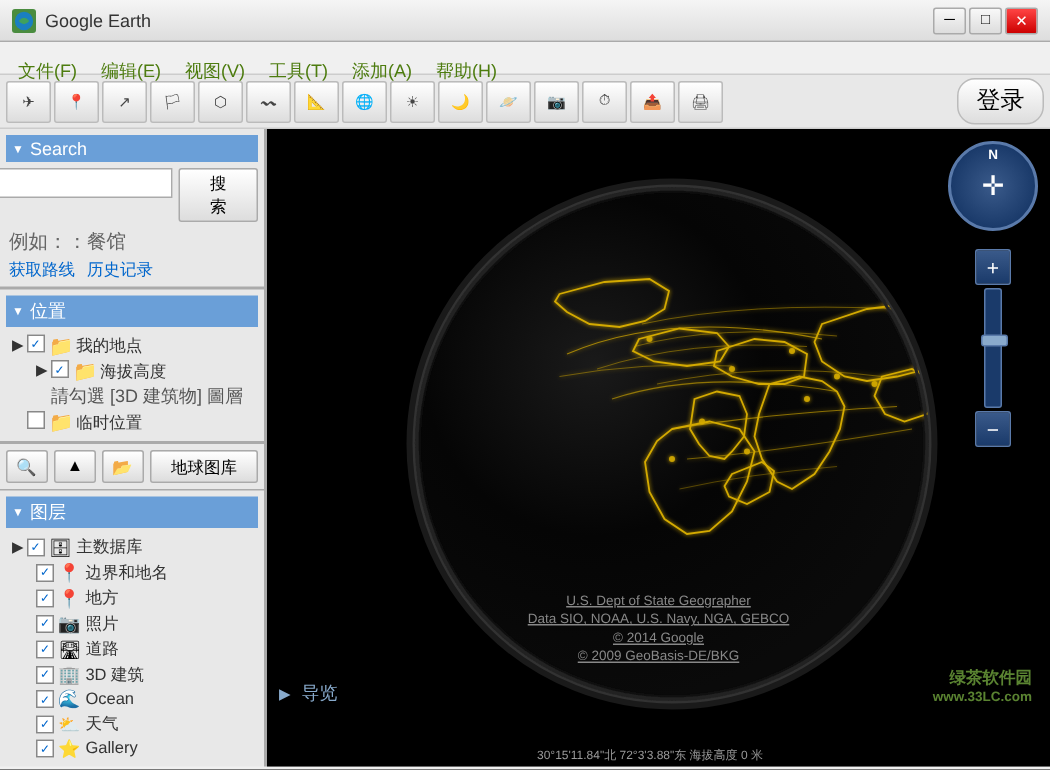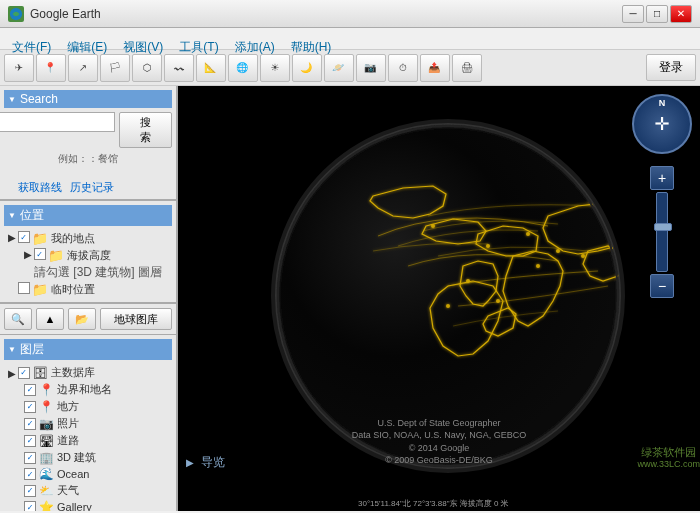--- a/index.html
+++ b/index.html
@@ -19,39 +19,39 @@
     .title-controls { display: flex; gap: 2px; }
     .title-btn { width: 22px; height: 18px; border: 1px solid #aaa; background: linear-gradient(to bottom, #f8f8f8, #ddd); cursor: pointer; font-size: 10px; display: flex; align-items: center; justify-content: center; border-radius: 2px; }
     .title-btn.close { background: linear-gradient(to bottom, #f44, #c00); color: white; }
 
     
     .menu-bar {
       display: flex; align-items: center;
       background: #f0f0f0; height: 22px; padding: 0 4px;
       border-bottom: 1px solid #ccc;
     }
-    .menu-item { padding: 2px 8px; cursor: pointer; color: #0369a1; font-size: 12px; margin-top: 18px; }
+    .menu-item { padding: 2px 8px; cursor: pointer; color: #4d7c0f; font-size: 12px; margin-top: 18px; }
 
     
     .toolbar {
       display: flex; align-items: center;
       background: #e8e8e8; height: 36px; padding: 2px 4px;
       border-bottom: 1px solid #ccc; gap: 2px;
     }
     .tb-btn {
       width: 30px; height: 28px; border: 1px solid #bbb;
       background: linear-gradient(to bottom, #fff, #ddd);
       cursor: pointer; border-radius: 2px;
       display: flex; align-items: center; justify-content: center;
       font-size: 10px; color: #444;
     }
     .login-btn {
       margin-left: auto; padding: 4px 12px;
       border: 1px solid #bbb; background: linear-gradient(to bottom, #fff, #ddd);
-      cursor: pointer; border-radius: 2px; font-size: 12px;
+      cursor: pointer; border-radius: 12px; font-size: 16px;
     }
 
     
     .main-container { display: flex; height: calc(513px - 88px); }
 
     
     .left-panel {
       width: 178px; min-width: 178px;
       background: #e8e8e8; border-right: 2px solid #aaa;
       display: flex; flex-direction: column; overflow: hidden;
@@ -69,22 +69,22 @@
     .search-input {
       flex: 1; height: 20px; border: 1px solid #aaa;
       background: white; padding: 0 4px; font-size: 11px;
       margin-right: 4px;
     }
     .search-btn {
       padding: 2px 20px; border: 1px solid #aaa;
       background: linear-gradient(to bottom, #fff, #ddd);
       cursor: pointer; font-size: 11px; border-radius: 2px;
     }
-    .search-hint { color: #666; font-size: 10px; margin-bottom: 14px; padding: 0 2px; text-align: center; }
-    .search-links { display: flex; gap: 8px; padding: 0 2px; margin-left: 12px; }
+    .search-hint { color: #666; font-size: 13px; margin-bottom: 2px; padding: 0 2px; }
+    .search-links { display: flex; gap: 8px; padding: 0 2px; }
     .search-link { color: #0066cc; font-size: 11px; cursor: pointer; text-decoration: none; }
 
     
     .positions-section { border-bottom: 2px solid #aaa; padding: 4px; flex-shrink: 0; }
     .section-header {
       display: flex; align-items: center; gap: 4px;
       background: #6a9fd8; color: white; padding: 2px 4px;
       font-size: 12px; cursor: pointer; margin-bottom: 4px;
     }
     .tree-item { display: flex; align-items: flex-start; padding: 1px 0 1px 4px; }
@@ -173,22 +173,22 @@
       color: #88aacc; font-size: 12px; cursor: pointer;
     }
     .nav-label-arrow { font-size: 10px; margin-right: 4px; }
     .coords {
       position: absolute; bottom: 0px; left: 50%; transform: translateX(-50%);
       color: #aaa; font-size: 9px; text-align: center;
     }
 
     
     .map-info {
-      position: absolute; bottom: 44px; left: 50%; transform: translateX(-50%);
-      color: #888; font-size: 9px; text-align: center; line-height: 1.4;
+      position: absolute; bottom: 67px; left: 50%; transform: translateX(-50%);
+      color: #888; font-size: 9px; text-align: center; line-height: 1.4; text-decoration: underline;
     }
 
     
     ::-webkit-scrollbar { width: 8px; }
     ::-webkit-scrollbar-track { background: #e0e0e0; }
     ::-webkit-scrollbar-thumb { background: #aaa; border-radius: 4px; }
   </style>
 </head>
 <body>
 
@@ -456,19 +456,19 @@
 
     <div class="map-info">
       <div>U.S. Dept of State Geographer</div>
       <div>Data SIO, NOAA, U.S. Navy, NGA, GEBCO</div>
       <div>© 2014 Google</div>
       <div>© 2009 GeoBasis-DE/BKG</div>
     </div>
 
     <div class="coords" style="bottom:2px; font-size:8px; color:#999; white-space:nowrap; left:180px; transform:none;">30°15'11.84"北  72°3'3.88"东  海拔高度 0 米</div>
 
-    <div style="position:absolute;bottom:40px;right:0;color:#6a9a3a;font-size:11px;font-weight:normal;text-align:center;opacity:0.85;line-height:1.3;">
+    <div style="position:absolute;bottom:40px;right:12px;color:#6a9a3a;font-size:11px;font-weight:bold;text-align:right;opacity:0.85;line-height:1.3;">
       <div>绿茶软件园</div>
       <div style="font-size:9px;">www.33LC.com</div>
     </div>
 
   </div>
 </div>
 
 </body></html>

